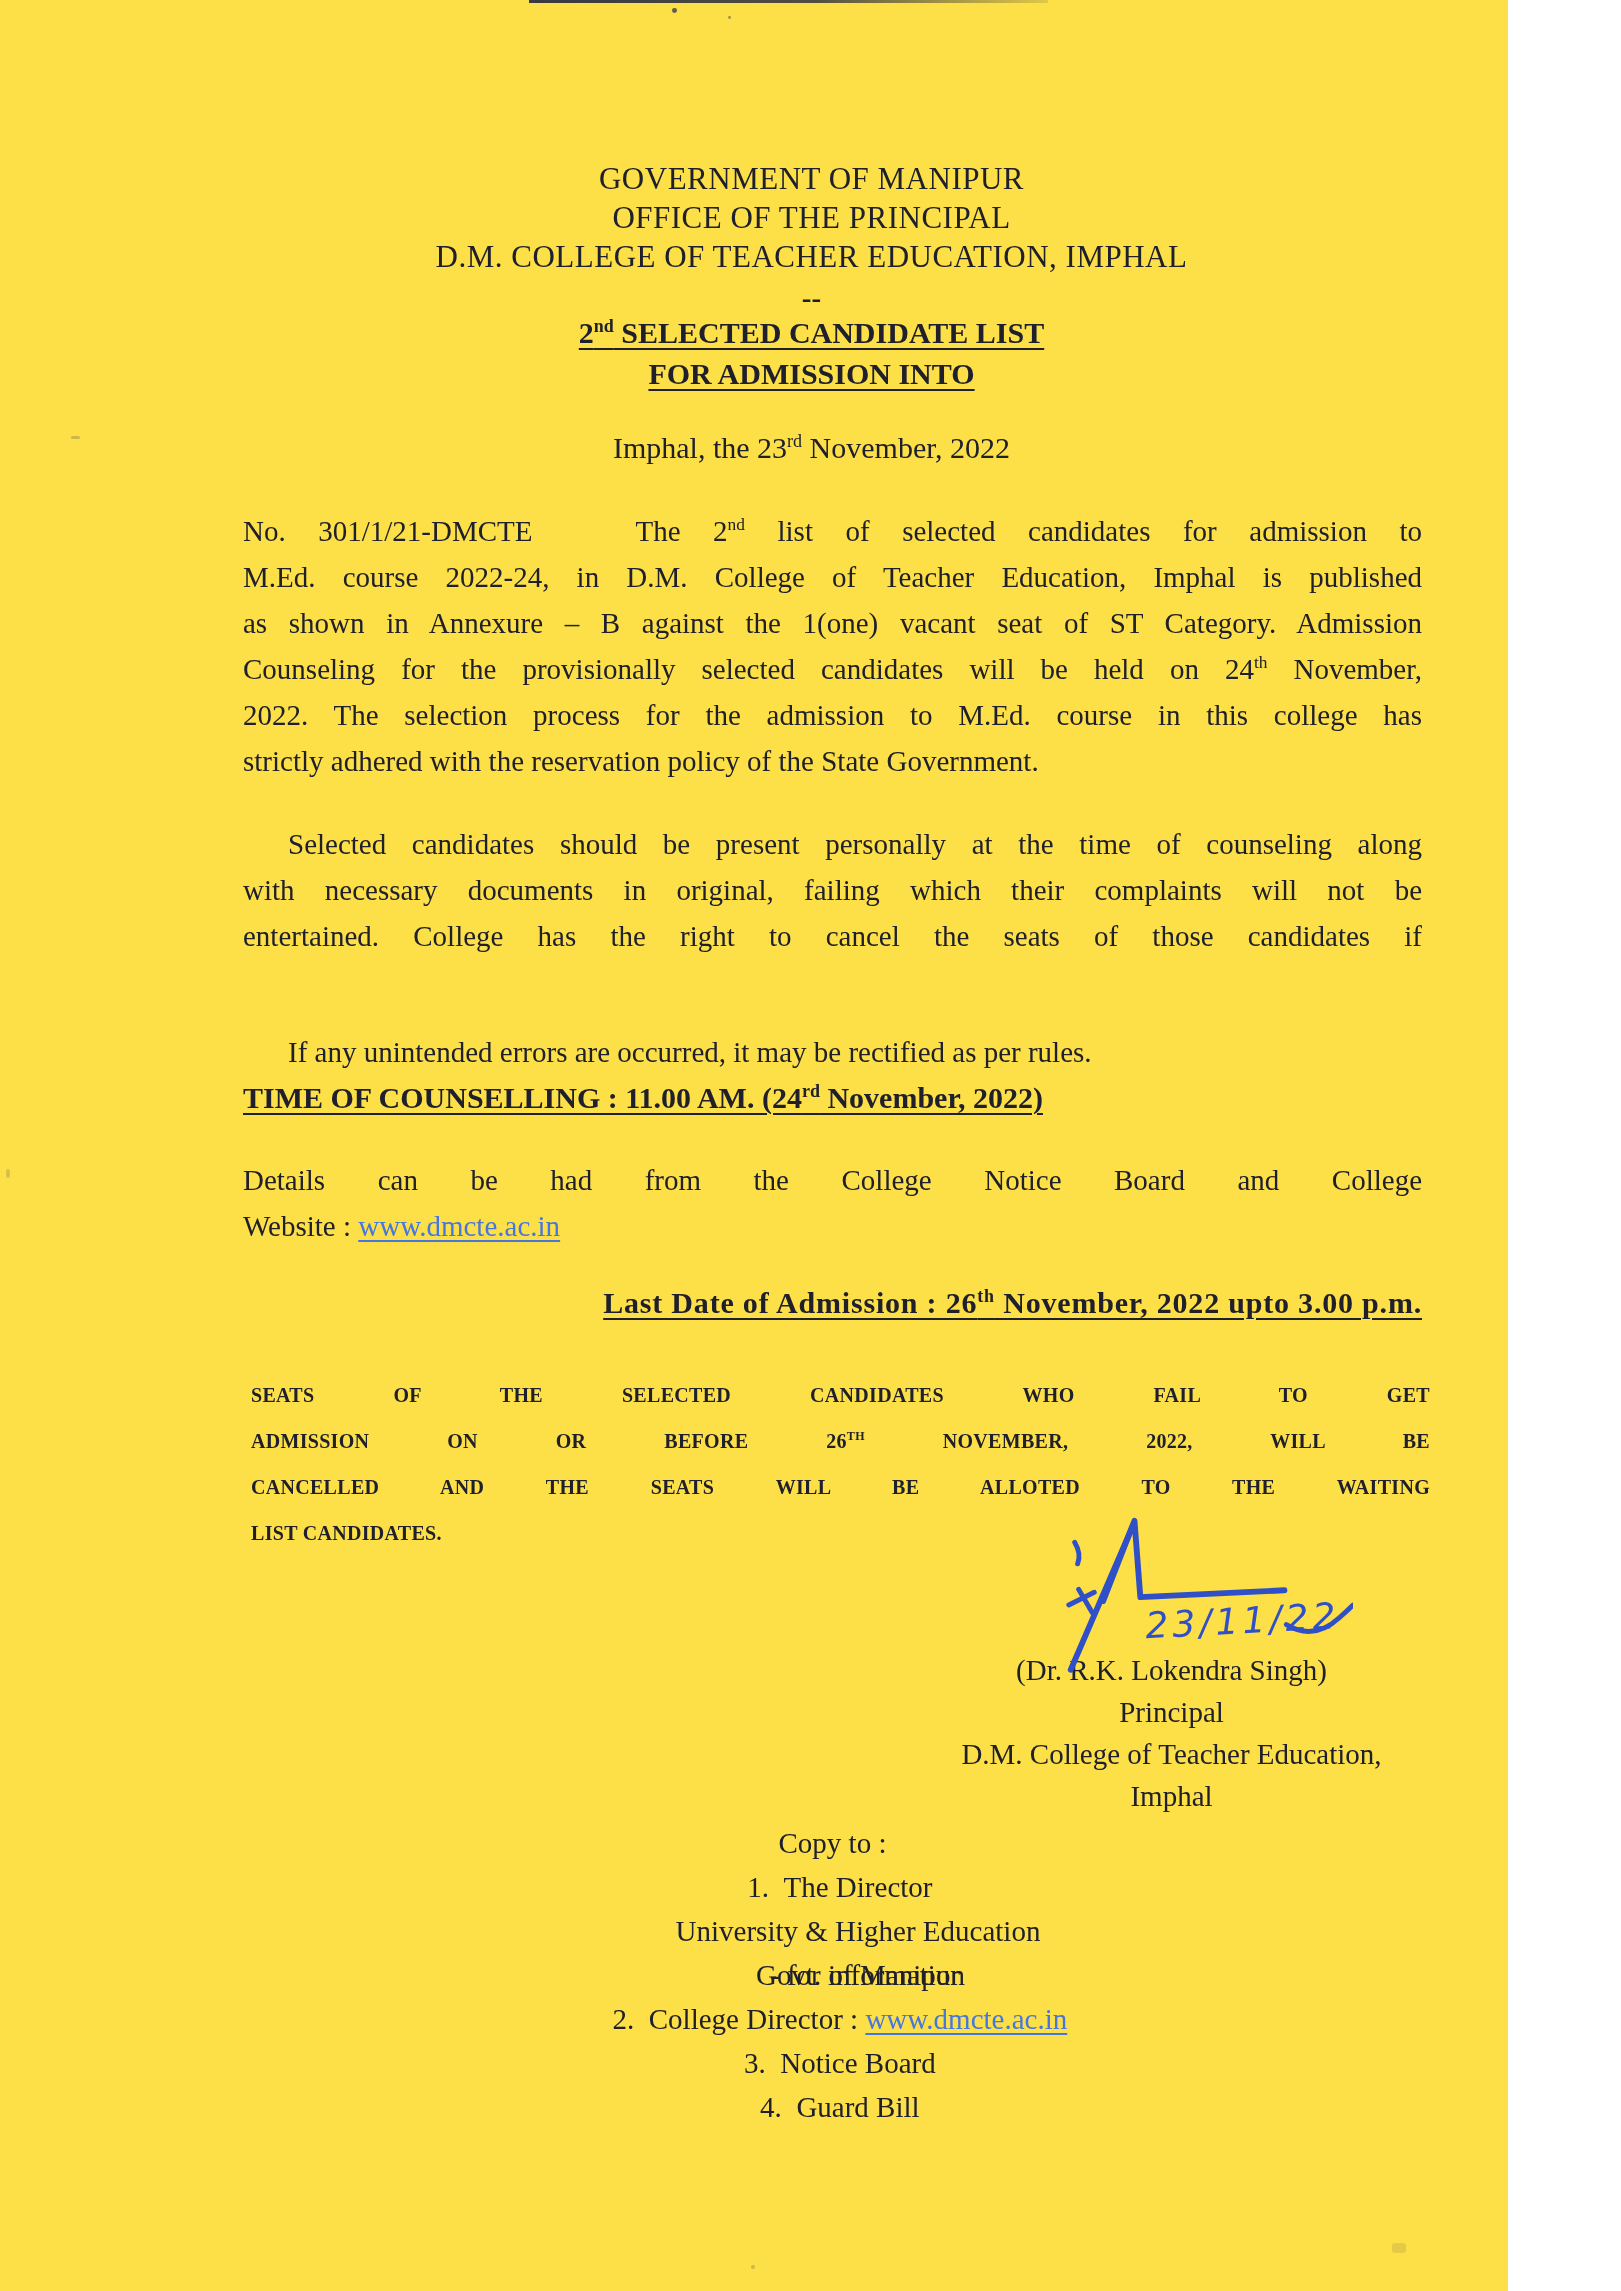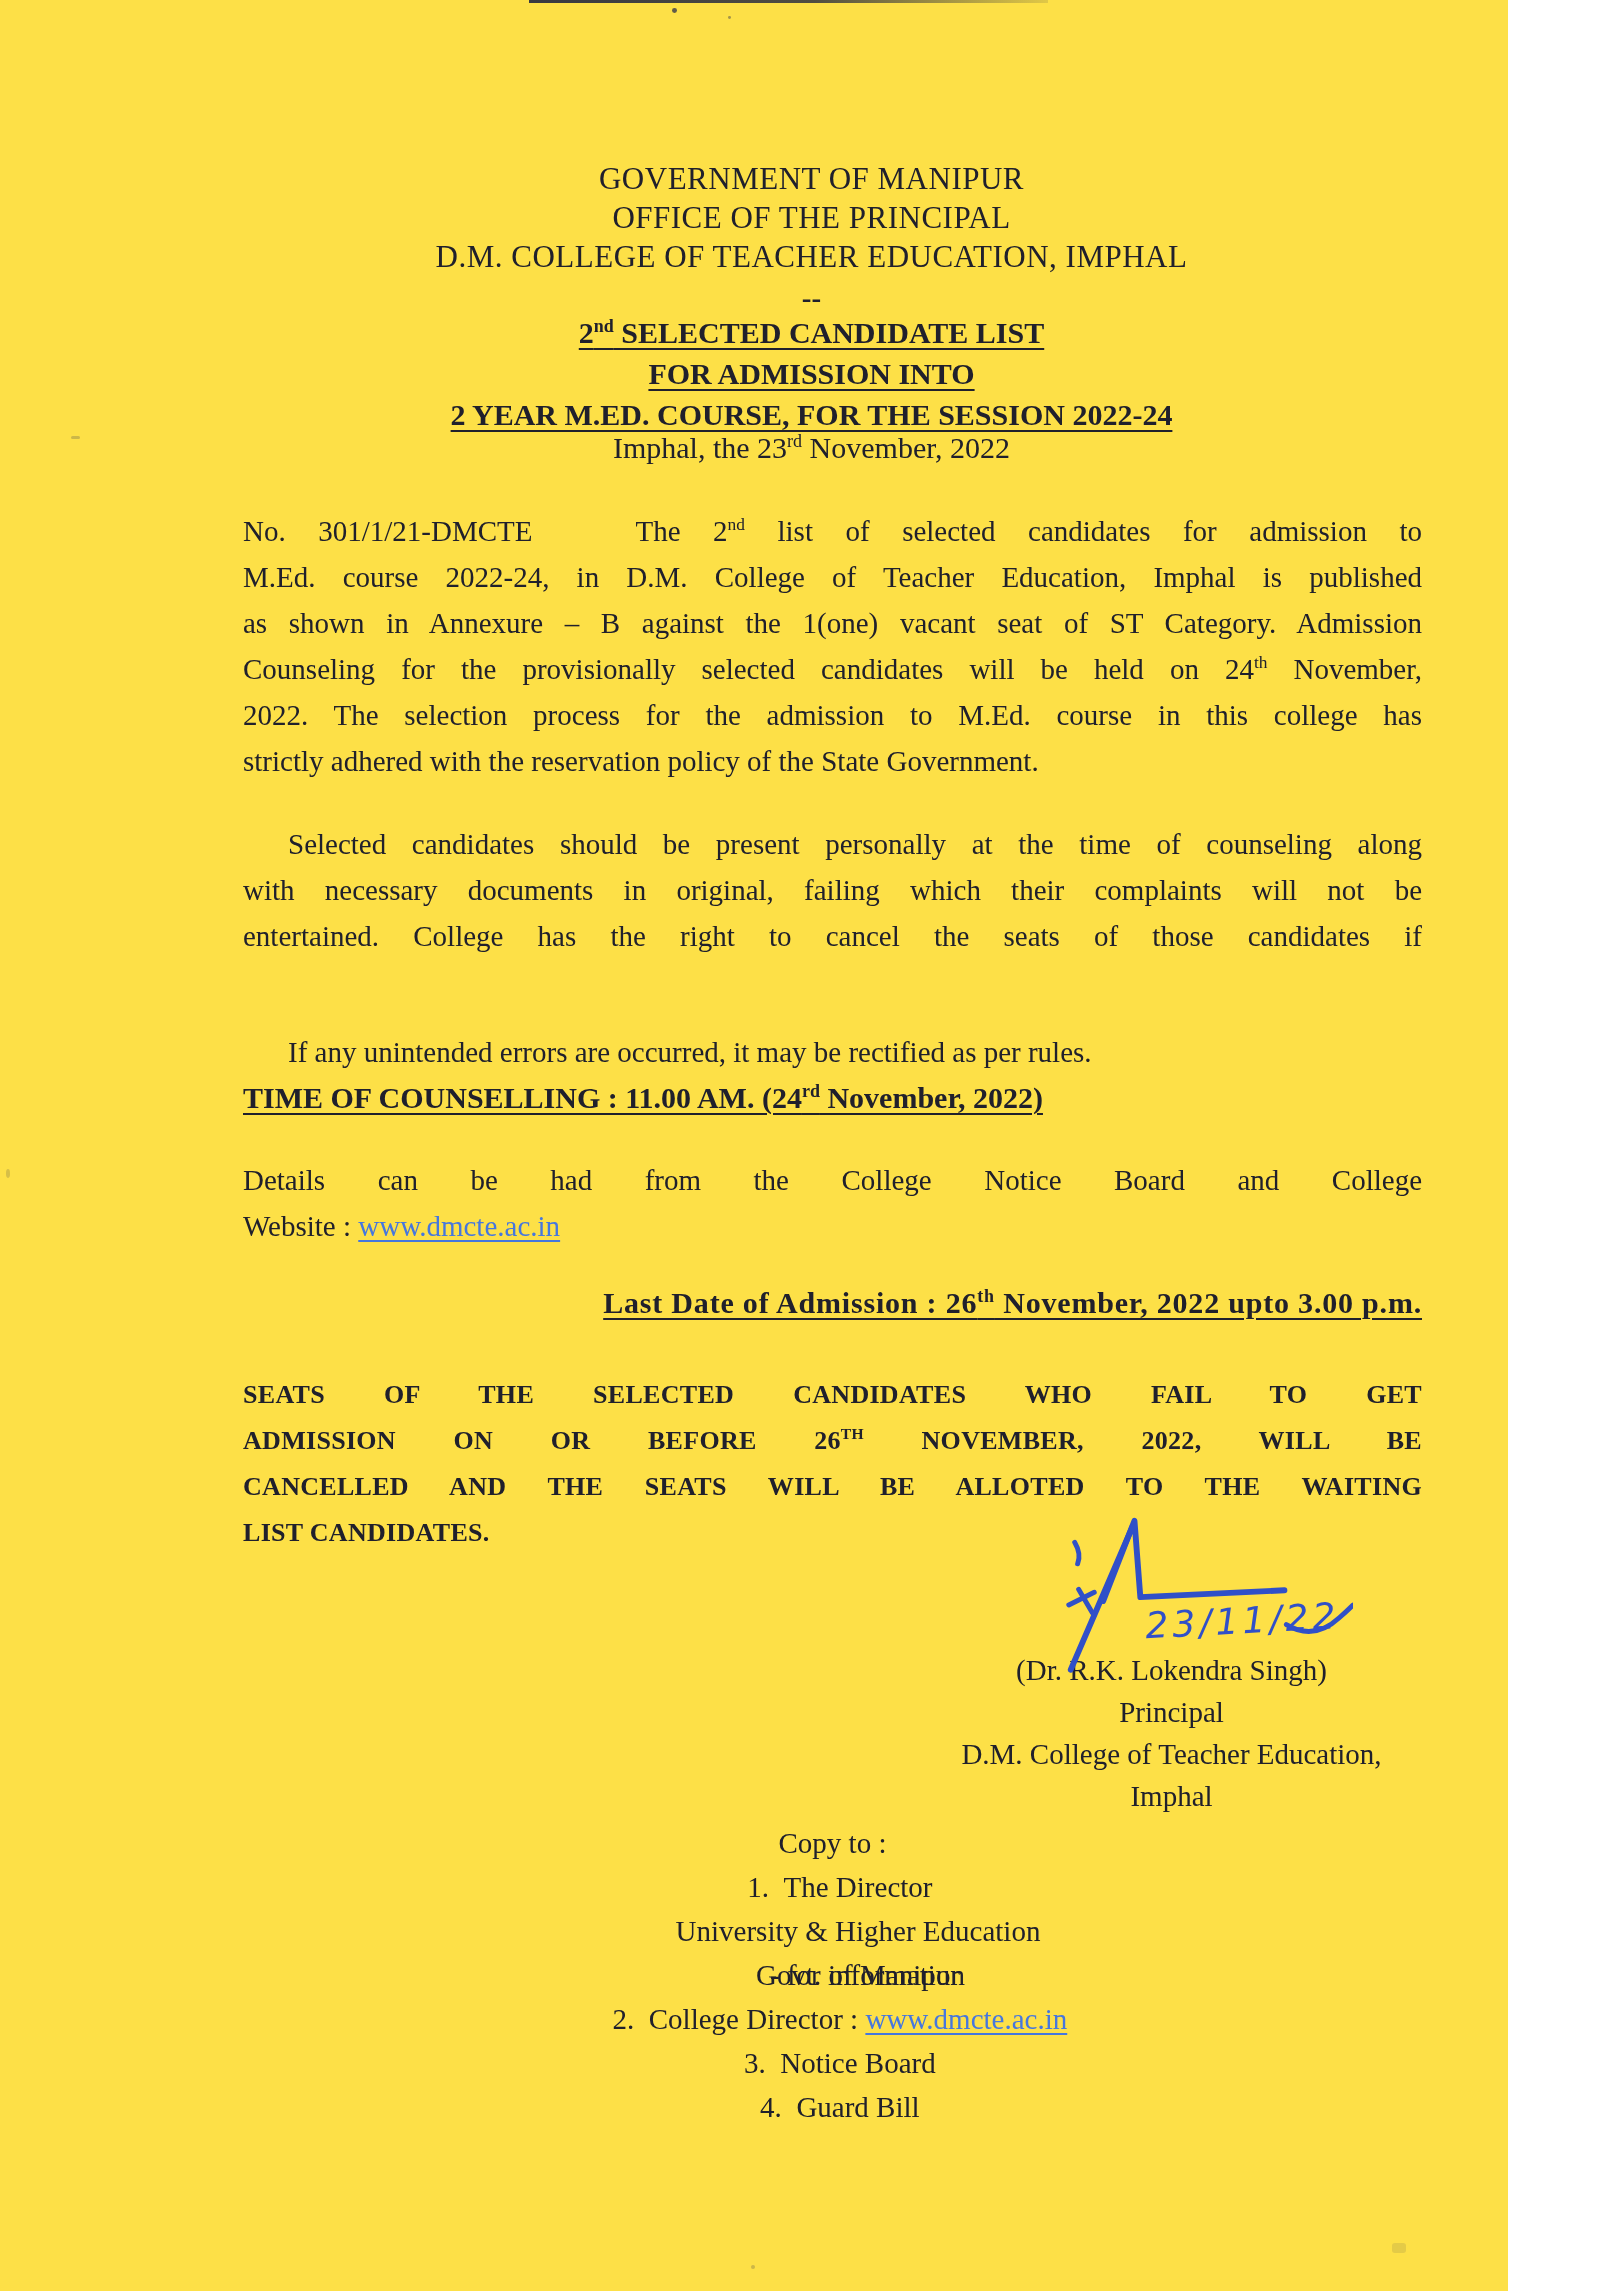--- a/index.html
+++ b/index.html
@@ -34,21 +34,21 @@
   .doct{top:312px;font-size:30px;line-height:41px;font-weight:bold;}
   .doct .u, .u{text-decoration:underline;text-decoration-thickness:2px;text-underline-offset:4.9px;}
   .dateline{top:431px;font-size:30px;}
   sup{font-size:60%;vertical-align:super;line-height:0;}
   .para{font-size:29px;line-height:46px;}
   .p1{top:508px;}
   .p2{top:821px;}
   .p3{top:1029px;}
   .details{top:1157px;}
   .lastdate{top:1286px;font-size:30px;font-weight:bold;letter-spacing:0.8px;text-align:right;}
-  .seats{top:1372px;font-weight:bold;font-size:26px;letter-spacing:0.3px;}
+  .seats{top:1372px;font-weight:bold;font-size:20px;letter-spacing:0.3px;margin-left:8px;}
   .line{white-space:normal;}
   .jl{text-align:justify;text-align-last:justify;}
   .ind{text-indent:45px;}
   .tab{display:inline-block;width:103px;}
   .boldline{font-weight:bold;font-size:30px;}
   .link{color:var(--link);text-decoration:underline;text-decoration-thickness:2px;text-underline-offset:3.9px;cursor:pointer;}
   
   .sig-svg{position:absolute;left:1010px;top:1507px;width:343px;height:196px;z-index:3;}
   .sig-svg path{stroke:var(--sig);fill:none;stroke-linecap:round;stroke-linejoin:round;}
   .sig-date{fill:var(--sig);font-family:"DejaVu Sans",sans-serif;font-style:italic;font-size:37px;letter-spacing:4px;}
@@ -76,21 +76,20 @@
   <div class="blk head centerhead">
     <div>GOVERNMENT OF MANIPUR</div>
     <div>OFFICE OF THE PRINCIPAL</div>
     <div>D.M. COLLEGE OF TEACHER EDUCATION, IMPHAL</div>
   </div>
   <div class="blk dash centerhead">--</div>
 
   <div class="blk doct centerhead">
     <div class="u">2<sup>nd</sup> SELECTED CANDIDATE LIST</div>
     <div class="u">FOR ADMISSION INTO</div>
-    <div class="u">2 YEAR M.ED. COURSE, FOR THE SESSION 2022-24</div>
   </div>
   <div class="blk dateline centerhead">Imphal, the 23<sup>rd</sup> November, 2022</div>
 
   <div class="blk para p1">
     <div class="line jl"><span>No. 301/1/21-DMCTE</span><span class="tab"></span><span>The 2<sup>nd</sup> list of selected candidates for admission to</span></div>
     <div class="line jl">M.Ed. course 2022-24, in D.M. College of Teacher Education, Imphal is published</div>
     <div class="line jl">as shown in Annexure – B against the 1(one) vacant seat of ST Category. Admission</div>
     <div class="line jl">Counseling for the provisionally selected candidates will be held on 24<sup>th</sup> November,</div>
     <div class="line jl">2022. The selection process for the admission to M.Ed. course in this college has</div>
     <div class="line">strictly adhered with the reservation policy of the State Government.</div>

